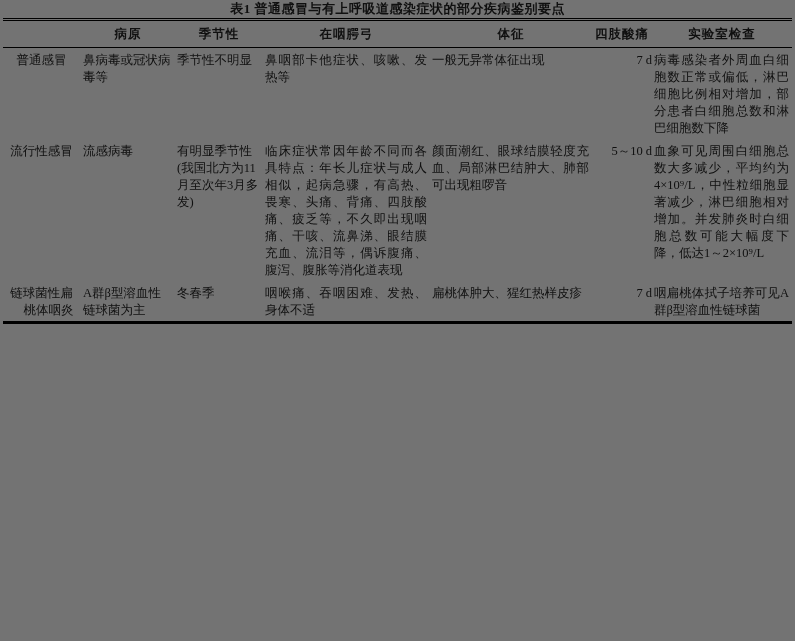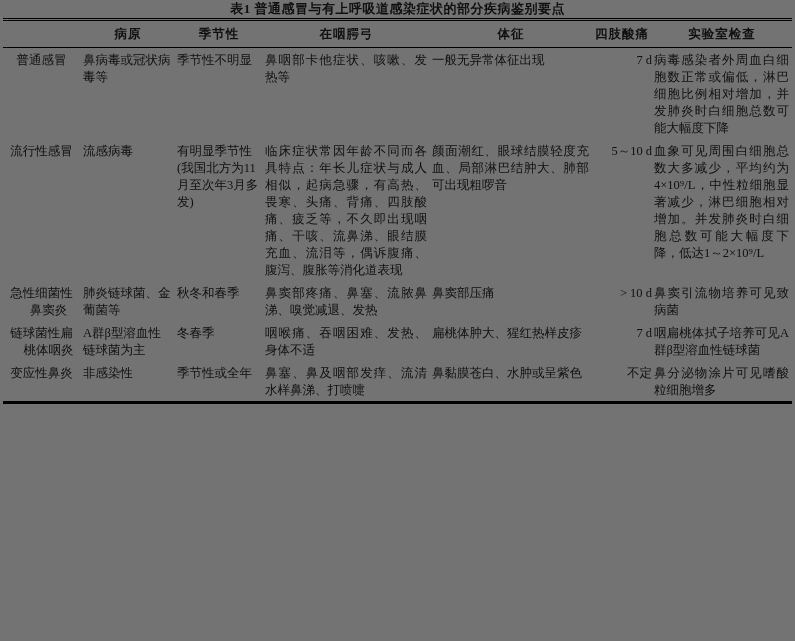--- a/index.html
+++ b/index.html
@@ -99,53 +99,35 @@
       </tr>
     </thead>
     <tbody>
       <tr>
         <td class="cell-disease">普通感冒</td>
         <td class="cell-pathogen">鼻病毒或冠状病毒等</td>
         <td class="cell-season">季节性不明显</td>
         <td class="cell-symptoms">鼻咽部卡他症状、咳嗽、发热等</td>
         <td class="cell-signs">一般无异常体征出现</td>
         <td class="cell-course">7 d</td>
-        <td class="cell-lab">病毒感染者外周血白细胞数正常或偏低，淋巴细胞比例相对增加，并发肺炎时白细胞总数可能大幅度下降</td>
+        <td class="cell-lab">病毒感染者外周血白细胞数正常或偏低，淋巴细胞比例相对增加，部分患者白细胞总数和淋巴细胞数下降</td>
       </tr>
       <tr>
         <td class="cell-disease">流行性感冒</td>
         <td class="cell-pathogen">流感病毒</td>
         <td class="cell-season">有明显季节性(我国北方为11月至次年3月多发)</td>
         <td class="cell-symptoms">临床症状常因年龄不同而各具特点：年长儿症状与成人相似，起病急骤，有高热、畏寒、头痛、背痛、四肢酸痛、疲乏等，不久即出现咽痛、干咳、流鼻涕、眼结膜充血、流泪等，偶诉腹痛、腹泻、腹胀等消化道表现</td>
         <td class="cell-signs">颜面潮红、眼球结膜轻度充血、局部淋巴结肿大、肺部可出现粗啰音</td>
         <td class="cell-course">5～10 d</td>
         <td class="cell-lab">血象可见周围白细胞总数大多减少，平均约为4×10⁹/L，中性粒细胞显著减少，淋巴细胞相对增加。并发肺炎时白细胞总数可能大幅度下降，低达1～2×10⁹/L</td>
       </tr>
       <tr>
-        <td class="cell-disease">急性细菌性鼻窦炎</td>
-        <td class="cell-pathogen">肺炎链球菌、金葡菌等</td>
-        <td class="cell-season">秋冬和春季</td>
-        <td class="cell-symptoms">鼻窦部疼痛、鼻塞、流脓鼻涕、嗅觉减退、发热</td>
-        <td class="cell-signs">鼻窦部压痛</td>
-        <td class="cell-course">&gt; 10 d</td>
-        <td class="cell-lab">鼻窦引流物培养可见致病菌</td>
-      </tr>
-      <tr>
         <td class="cell-disease">链球菌性扁桃体咽炎</td>
         <td class="cell-pathogen">A群β型溶血性链球菌为主</td>
         <td class="cell-season">冬春季</td>
         <td class="cell-symptoms">咽喉痛、吞咽困难、发热、身体不适</td>
         <td class="cell-signs">扁桃体肿大、猩红热样皮疹</td>
         <td class="cell-course">7 d</td>
         <td class="cell-lab">咽扁桃体拭子培养可见A群β型溶血性链球菌</td>
       </tr>
-      <tr>
-        <td class="cell-disease">变应性鼻炎</td>
-        <td class="cell-pathogen">非感染性</td>
-        <td class="cell-season">季节性或全年</td>
-        <td class="cell-symptoms">鼻塞、鼻及咽部发痒、流清水样鼻涕、打喷嚏</td>
-        <td class="cell-signs">鼻黏膜苍白、水肿或呈紫色</td>
-        <td class="cell-course">不定</td>
-        <td class="cell-lab">鼻分泌物涂片可见嗜酸粒细胞增多</td>
-      </tr>
     </tbody>
   </table>
 </div>
 
 </body></html>

